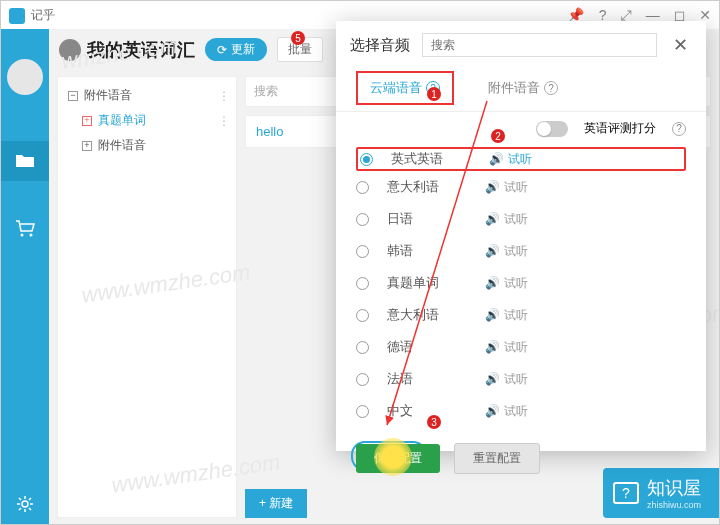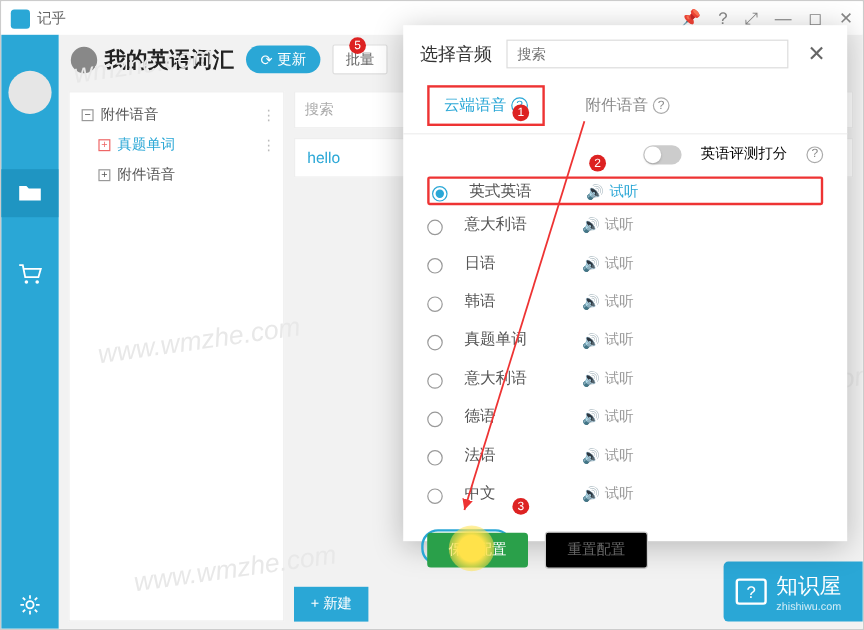--- a/index.html
+++ b/index.html
@@ -49,32 +49,32 @@
 .dlg-tab.active { color: #2aa7d6; }
 .dlg-tabs .hl { border: 2px solid #e33; padding: 2px 6px; text-align: center; }
 .qmark { width: 14px; height: 14px; border: 1px solid #aaa; border-radius: 50%; display: inline-flex; align-items: center; justify-content: center; font-size: 10px; color: #888; }
 .qmark.blue { border-color: #2aa7d6; color: #2aa7d6; }
 
 .dlg-row1 { display: flex; align-items: center; gap: 16px; padding: 8px 20px; font-size: 12px; }
 .toggle { width: 32px; height: 16px; background: #ccc; border-radius: 8px; position: relative; }
 .toggle::after { content: ""; width: 14px; height: 14px; background: #fff; border-radius: 50%; position: absolute; top: 1px; left: 1px; box-shadow: 0 1px 2px rgba(0,0,0,0.2); }
 
 .lang-list { padding: 2px 20px; font-size: 13px; color: #555; }
-.lang-row { display: flex; align-items: flex-end; padding: 7px 0; gap: 18px; }
+.lang-row { display: flex; align-items: center; padding: 7px 0; gap: 18px; }
 .radio { width: 13px; height: 13px; border: 1px solid #999; border-radius: 50%; display: inline-block; position: relative; }
 .radio.checked { border-color: #2aa7d6; }
 .radio.checked::after { content: ""; width: 7px; height: 7px; background: #2aa7d6; border-radius: 50%; position: absolute; top: 2px; left: 2px; }
 .lang-label { width: 80px; }
 .listen { color: #999; display: flex; align-items: center; gap: 4px; cursor: pointer; font-size: 12px; }
 .listen.active { color: #2aa7d6; }
 .speaker { font-size: 12px; }
 
 .dlg-foot { display: flex; gap: 14px; padding: 14px 20px; align-items: center; }
 .btn-save { background: #2aa04a; color: #fff; border: none; padding: 6px 18px; font-size: 12px; border-radius: 3px; cursor: pointer; position: relative; }
-.btn-reset { background: #000000; border: 1px solid #ccc; padding: 6px 18px; font-size: 12px; color: #666; cursor: pointer; border-radius: 3px; }
+.btn-reset { background: #e5e5e5; border: 1px solid #ccc; padding: 6px 18px; font-size: 12px; color: #666; cursor: pointer; border-radius: 3px; }
 
 
 .anno { position: absolute; width: 14px; height: 14px; background: #d22; color: #fff; font-size: 10px; border-radius: 50%; display: flex; align-items: center; justify-content: center; z-index: 30; }
 .hl-row { border: 2px solid #e33; border-radius: 2px; padding: 1px 2px; }
 .save-hl { position: absolute; width: 76px; height: 30px; border: 2px solid #2aa7d6; border-radius: 14px; pointer-events: none; }
 .yellow-glow { position: absolute; width: 38px; height: 38px; background: radial-gradient(circle,#ffe24a 40%,rgba(255,226,74,0)); border-radius: 50%; z-index: 25; pointer-events:none;}
 svg.arrow { position: absolute; z-index: 20; pointer-events: none; }
 
 .zhishiwu { position: absolute; right: 0; bottom: 6px; background: #2aa7d6; color: #fff; padding: 8px 18px 8px 10px; display: flex; align-items: center; gap: 8px; font-size: 18px; border-top-left-radius: 4px; border-bottom-left-radius: 4px; }
 .zhishiwu .mon { width: 26px; height: 22px; border: 2px solid #fff; border-radius: 3px; display: flex; align-items: center; justify-content: center; font-size: 14px; }

